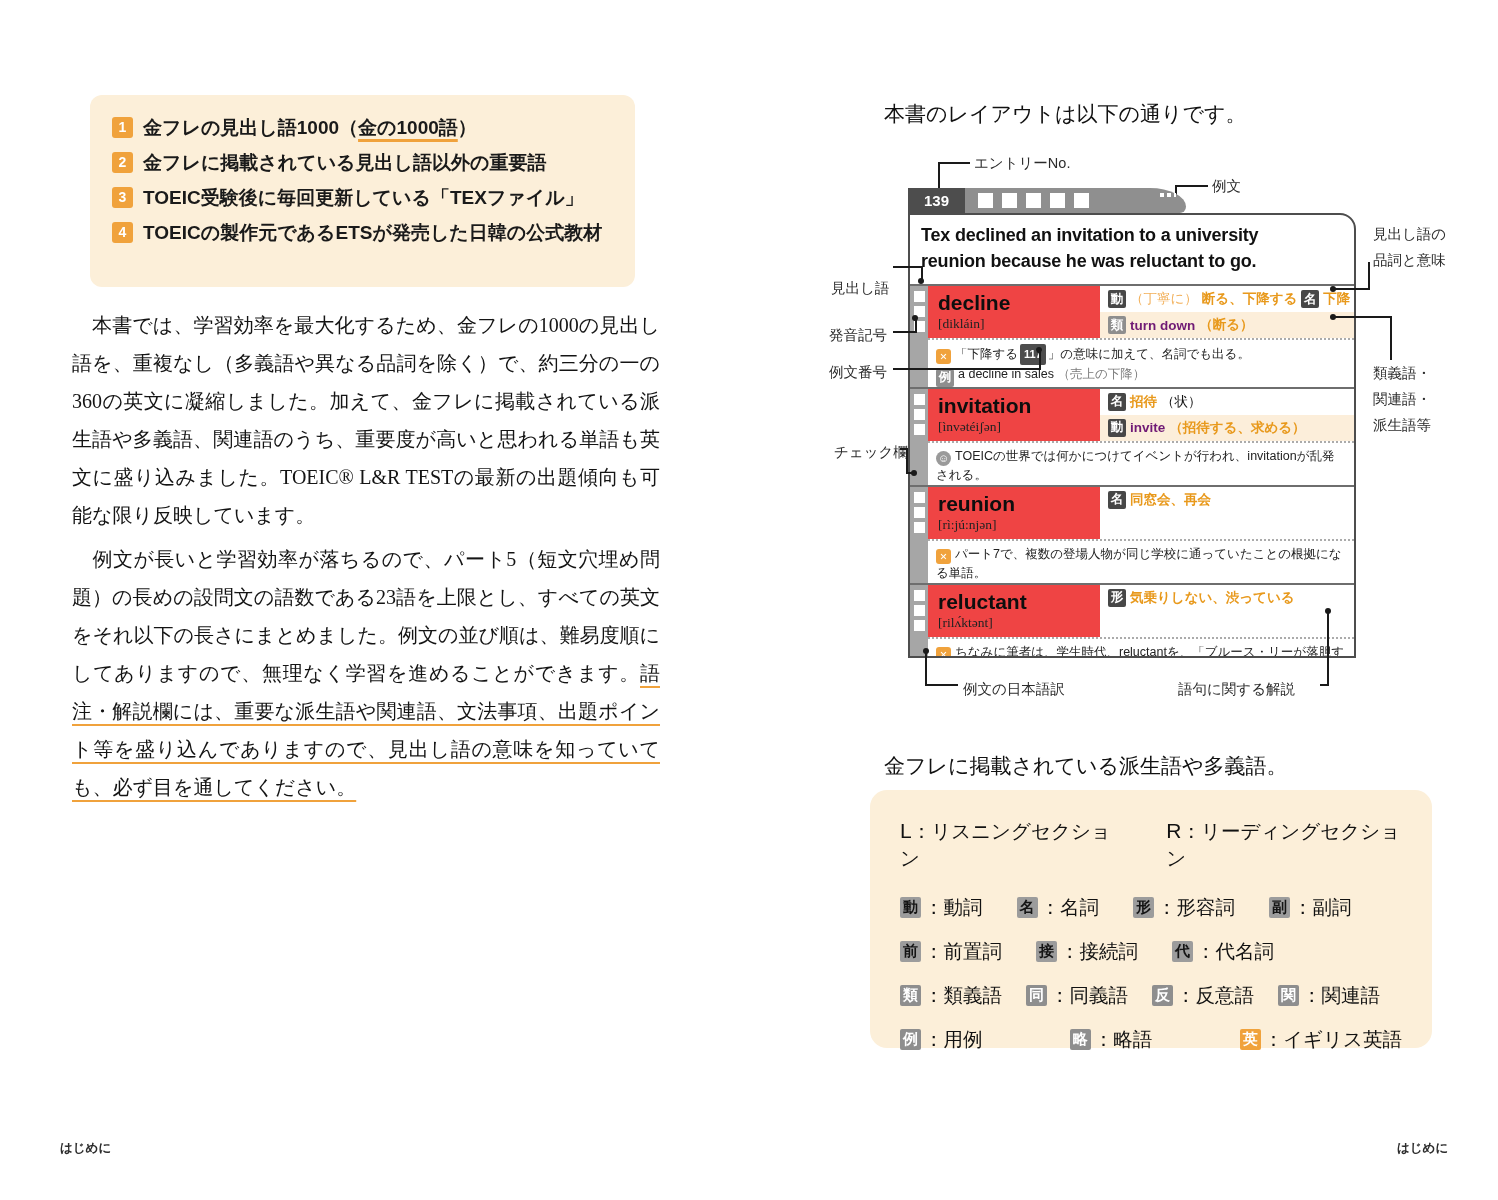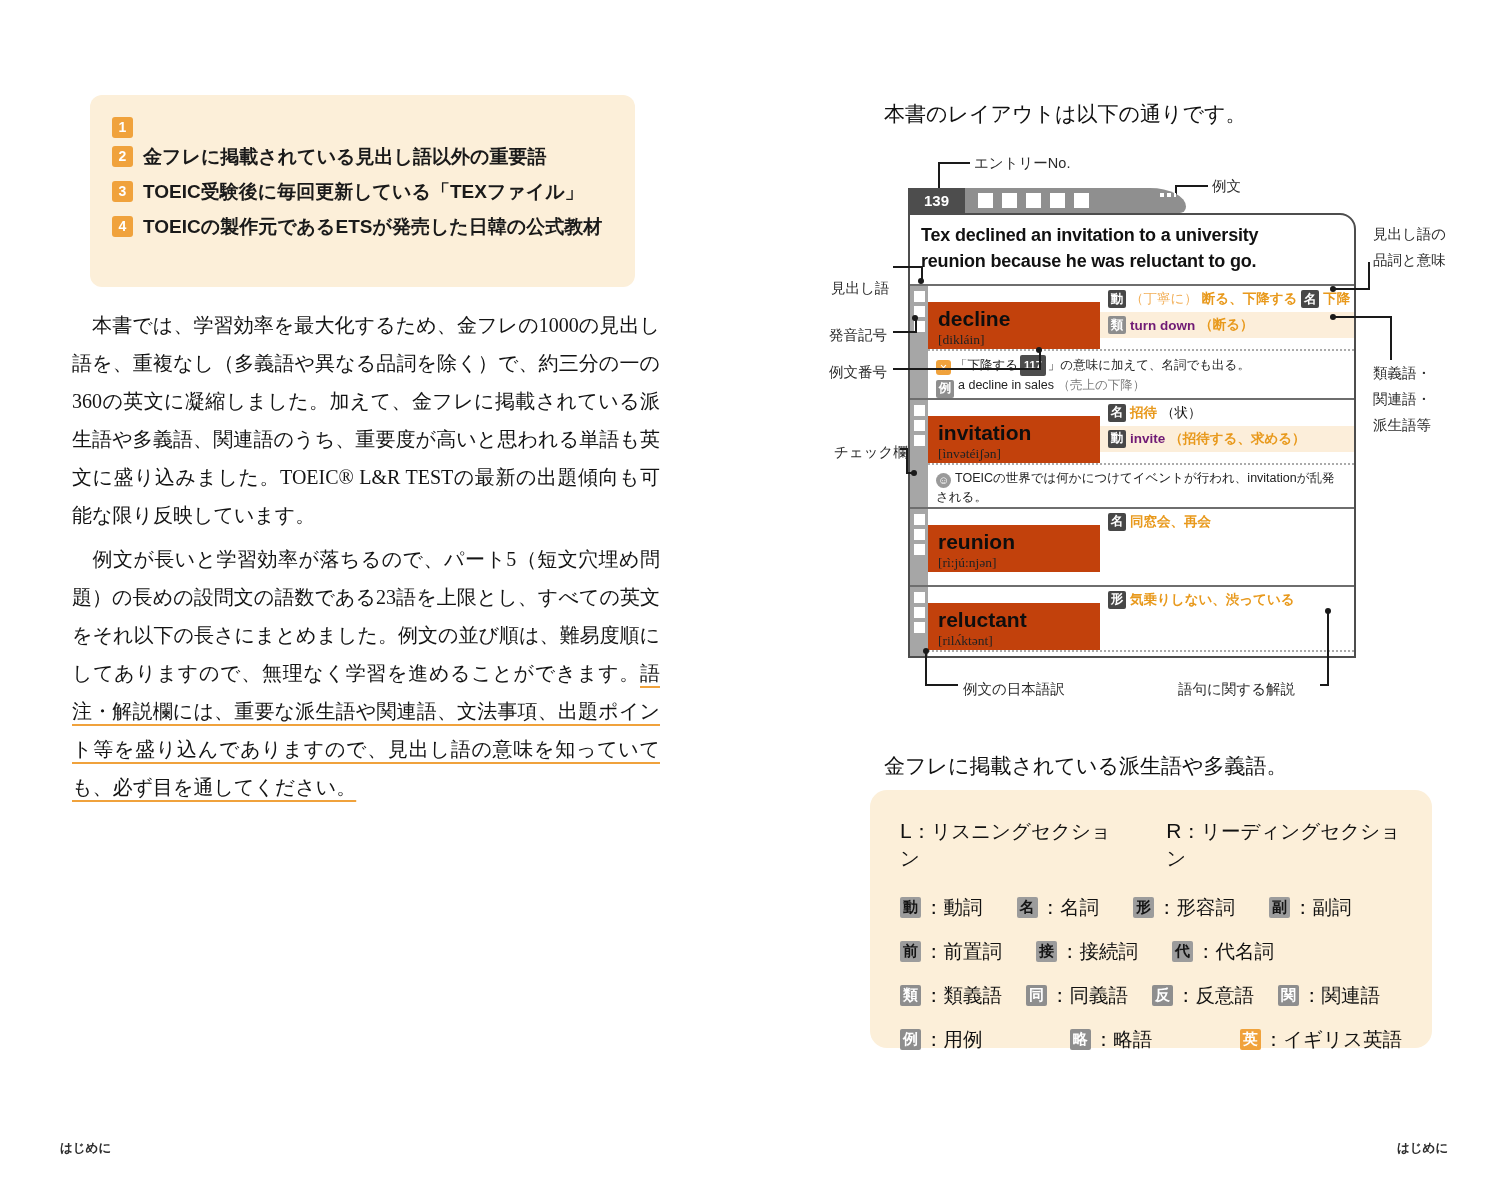--- a/index.html
+++ b/index.html
@@ -37,21 +37,21 @@
          border-top-right-radius:16px;box-sizing:border-box;display:flex;flex-direction:column;overflow:hidden;}
   .sentence{flex:0 0 62px;padding:7px 11px 0;font-weight:bold;font-size:18px;line-height:26px;color:#111;
             letter-spacing:-0.2px;white-space:nowrap;}
   .entry{display:flex;border-top:2px solid #6E6E6E;background:#fff;box-sizing:border-box;}
   .e1{flex:0 0 96px;} .e2{flex:0 0 78px;} .e3{flex:0 0 78px;} .e4{flex:0 0 100px;}
   .strip{flex:0 0 18px;background:#A6A6A6;display:flex;flex-direction:column;align-items:center;
          padding-top:5px;gap:4px;}
   .cb{width:11px;height:11px;background:#fff;}
   .e-main{flex:1;display:flex;flex-direction:column;min-width:0;}
   .toprow{flex:0 0 52px;display:flex;}
-  .headcell{flex:0 0 172px;background:#c2410c;box-sizing:border-box;padding:4px 0 0 10px;margin-top:16px;}
+  .headcell{flex:0 0 172px;background:#ef4444;box-sizing:border-box;padding:4px 0 0 10px;}
   .hw{font-weight:bold;font-size:21px;line-height:25px;color:#0e0e0e;}
   .pron{font-family:"Liberation Serif","DejaVu Serif",serif;font-size:13.5px;line-height:18px;color:#222;}
   .meanings{flex:1;display:flex;flex-direction:column;min-width:0;}
   .mrow{flex:0 0 26px;display:flex;align-items:center;padding:0 8px;gap:4px;font-size:13.5px;white-space:nowrap;}
   .mrow.alt{background:#FCEEDA;}
   .mfill{flex:1;}
   .badge{flex:0 0 auto;display:inline-flex;width:18px;height:18px;align-items:center;justify-content:center;
          background:#474747;color:#fff;font-size:12.5px;font-weight:bold;border-radius:2px;}
   .badge.rel{background:#8E8E8E;}
   .o{color:#E8991C;font-weight:bold;}
@@ -87,20 +87,21 @@
   .lb.uk{background:#F0A23C;color:#fff;}
 </style>
 </head>
 <body>
 
 <div id="page">
 
   <div class="abs hl-box">
     <div class="hl-item">
       <span class="hl-num">1</span>
+      <span><span>金フレの見出し語1000（</span><span class="u-orange">金の1000語</span><span>）</span></span>
     </div>
     <div class="hl-item">
       <span class="hl-num">2</span>
       <span>金フレに掲載されている見出し語以外の重要語</span>
     </div>
     <div class="hl-item">
       <span class="hl-num">3</span>
       <span>TOEIC受験後に毎回更新している「TEXファイル」</span>
     </div>
     <div class="hl-item">
@@ -227,20 +228,23 @@
             <div class="pron">[rì:jú:njən]</div>
           </div>
           <div class="meanings">
             <div class="mrow">
               <span class="badge">名</span>
               <span class="o">同窓会、再会</span>
             </div>
             <div class="mrow mfill"></div>
           </div>
         </div>
+        <div class="note">
+          <span class="texicon">✕</span><span>パート7で、複数の登場人物が同じ学校に通っていたことの根拠になる単語。</span>
+        </div>
       </div>
     </div>
 
     <div class="entry e4">
       <div class="strip">
         <div class="cb"></div>
         <div class="cb"></div>
         <div class="cb"></div>
       </div>
       <div class="e-main">

